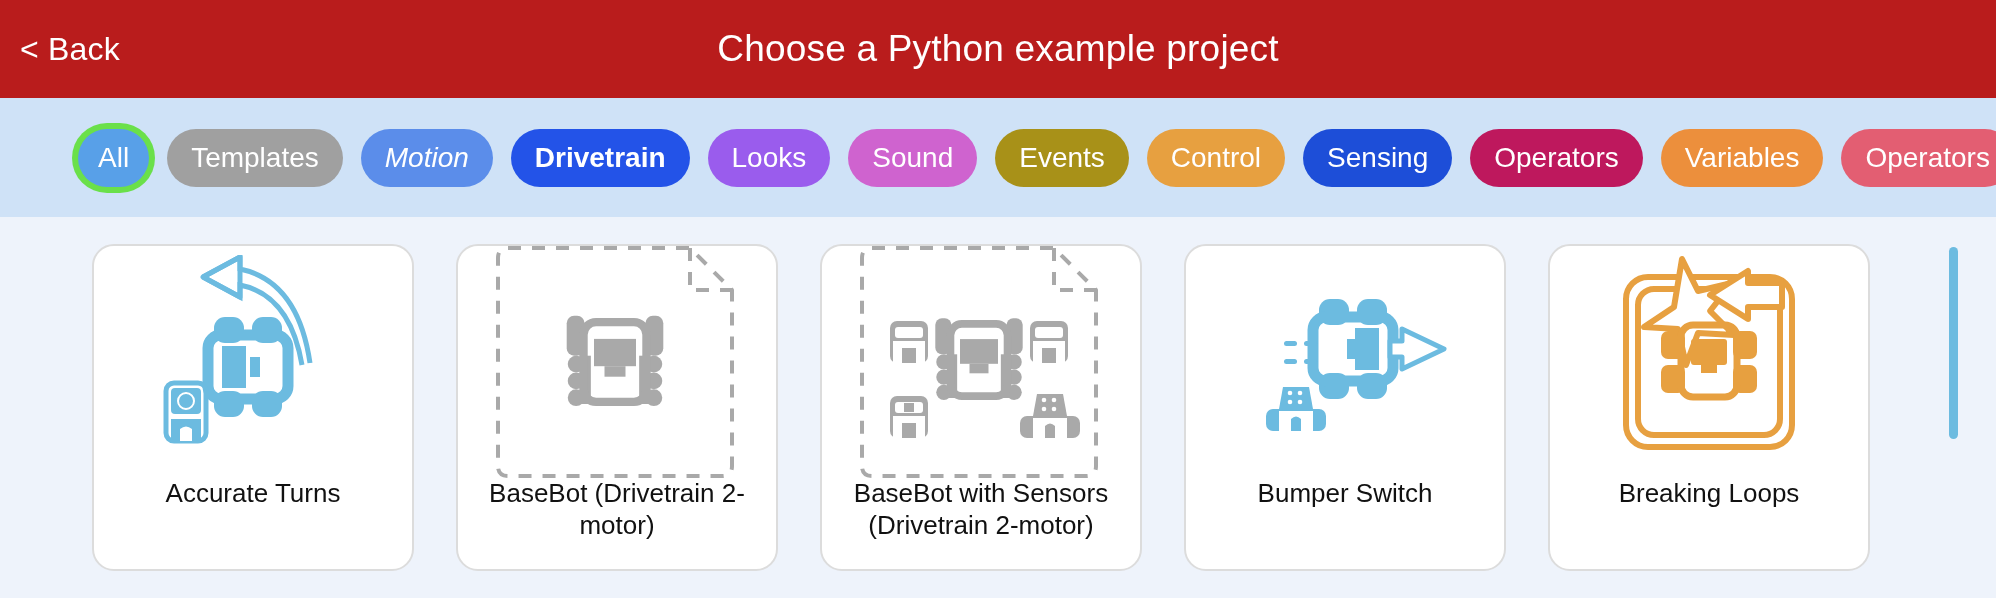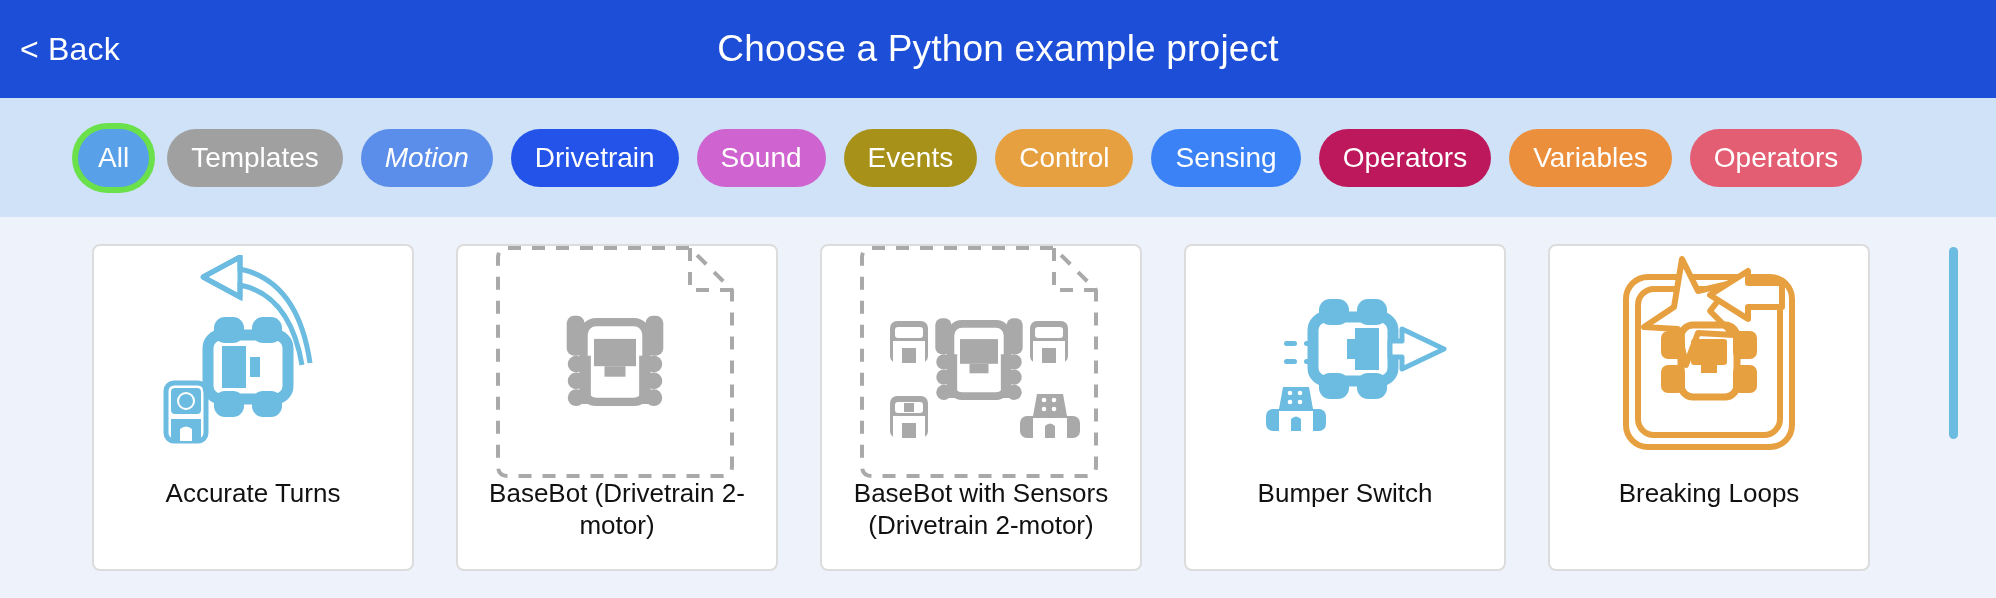--- a/index.html
+++ b/index.html
@@ -10,21 +10,21 @@
     overflow: hidden;
     background: #eef3fb;
     font-family: "Liberation Sans", sans-serif;
   }
 
   
   #app-header {
     position: relative;
     width: 1996px;
     height: 98px;
-    background: #1d4ed8;
+    background: #b91c1c;
     display: flex;
     align-items: center;
   }
   #back-button {
     position: absolute;
     left: 20px;
     top: 50%;
     transform: translateY(-50%);
     color: #ffffff;
     font-size: 32px;
@@ -86,21 +86,21 @@
     display: flex;
     align-items: flex-start;
     padding: 27px 0 0 92px;
     gap: 42px;
   }
   .project-card {
     width: 322px;
     height: 327px;
     background: #ffffff;
     border: 2px solid #dcdcdc;
-    border-radius: 8px;
+    border-radius: 22px;
     display: flex;
     flex-direction: column;
     align-items: center;
     justify-content: flex-start;
     cursor: pointer;
     flex: 0 0 auto;
     overflow: hidden;
   }
   .card-art {
     height: 232px;
@@ -147,33 +147,36 @@
 <div id="category-bar" style="background: rgb(207, 226, 247);">
     <div class="chip selected" style="background: rgb(88, 160, 232); box-shadow: rgb(106, 224, 74) 0px 0px 0px 6px;">
       <span>All</span>
     </div>
     <div class="chip" style="background: rgb(160, 160, 160);">
       <span>Templates</span>
     </div>
     <div class="chip" style="background: rgb(91, 141, 234); font-style: italic;">
       <span>Motion</span>
     </div>
-    <div class="chip" style="background: rgb(35, 83, 232);">
+    <div class="chip" style="background: rgb(35, 83, 232); font-weight: bold;">
       <span>Drivetrain</span>
+    </div>
+    <div class="chip" style="background: rgb(154, 92, 237);">
+      <span>Looks</span>
     </div>
     <div class="chip" style="background: rgb(207, 99, 207);">
       <span>Sound</span>
     </div>
     <div class="chip" style="background: rgb(168, 145, 24);">
       <span>Events</span>
     </div>
     <div class="chip" style="background: rgb(231, 160, 64);">
       <span>Control</span>
     </div>
-    <div class="chip" style="background: #3b82f6;">
+    <div class="chip" style="background: #1d4ed8;">
       <span>Sensing</span>
     </div>
     <div class="chip" style="background: #be185d;">
       <span>Operators</span>
     </div>
     <div class="chip" style="background: rgb(236, 143, 60);">
       <span>Variables</span>
     </div>
     <div class="chip" style="background: rgb(227, 94, 114);">
       <span>Operators</span>

